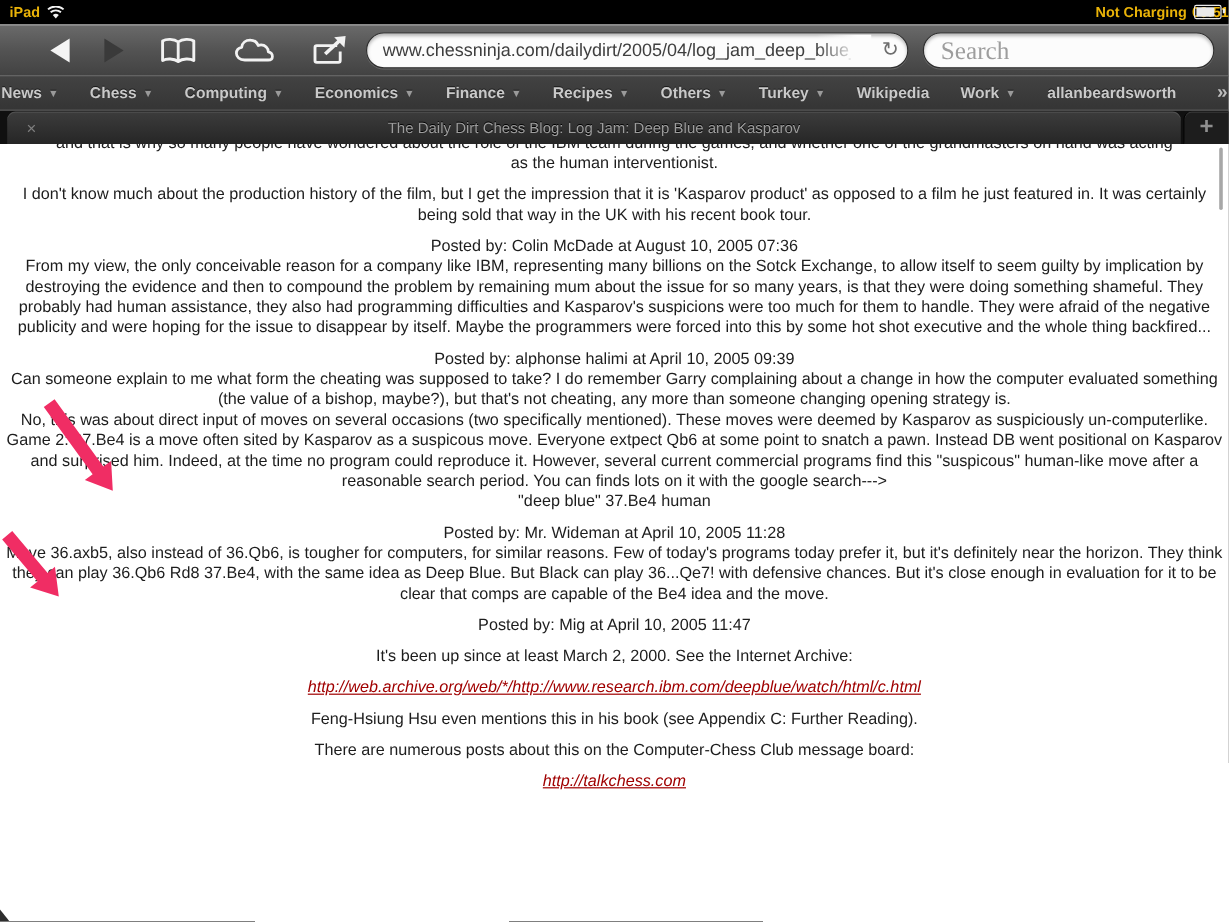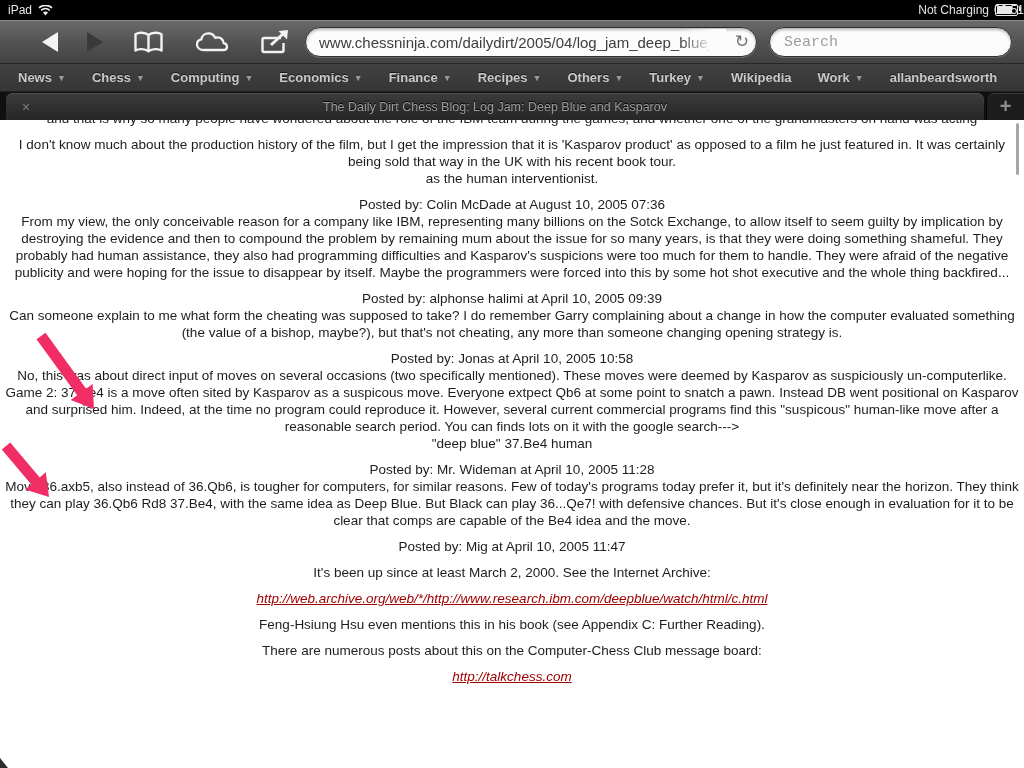--- a/index.html
+++ b/index.html
@@ -1,21 +1,21 @@
 <!DOCTYPE html>
 <html><head>
 <meta charset="utf-8">
 <style>
   html,body{margin:0;padding:0;background:#000;}
   .screen{position:relative;width:1024px;height:768px;overflow:hidden;background:#fff;
           font-family:"Liberation Sans",sans-serif;}
 
   
-  .status-bar{position:absolute;top:0;left:0;right:0;height:20px;background:#000;color:#e5e5e5;
-              display:flex;align-items:center;font-size:12px;font-weight:normal;}
+  .status-bar{position:absolute;top:0;left:0;right:0;height:20px;background:#000;color:#eab308;
+              display:flex;align-items:center;font-size:12px;font-weight:bold;}
   .sb-left{position:absolute;left:8px;display:flex;align-items:center;gap:6px;}
   .sb-center{position:absolute;left:0;right:0;text-align:right;}
   .sb-right{position:absolute;right:6px;display:flex;align-items:center;gap:6px;padding-left:12px;}
   .battery{position:relative;width:21px;height:10px;border:1px solid #e9e9e9;border-radius:2px;}
   .battery:after{content:"";position:absolute;right:-4px;top:2px;width:2px;height:4px;background:#e9e9e9;border-radius:0 1px 1px 0;}
   .battery i{position:absolute;left:1px;top:1px;bottom:1px;width:15px;background:#e9e9e9;border-radius:1px;}
 
   
   .toolbar{position:absolute;top:20px;left:0;right:0;height:44px;
            background:linear-gradient(180deg,#6a6a6a 0%,#535353 50%,#424242 100%);
@@ -29,29 +29,29 @@
   .pill{position:relative;height:30px;border-radius:15px;background:#fcfcfc;
         box-shadow:inset 0 2px 3px rgba(0,0,0,.28), 0 1px 0 rgba(255,255,255,.18);
         border:1px solid #2f2f2f;box-sizing:border-box;}
   .url-field{flex:0 0 452px;display:flex;align-items:center;}
   .url-text{margin-left:13px;font-size:15px;color:#3e3e3e;white-space:nowrap;overflow:hidden;width:390px;}
   .url-fade{position:absolute;right:30px;top:1px;bottom:1px;width:46px;
             background:linear-gradient(90deg,rgba(252,252,252,0),#fcfcfc 75%);}
   .refresh{position:absolute;right:7px;top:4px;font-size:17px;color:#6e6e6e;line-height:20px;}
   .search-field{flex:0 0 243px;margin-left:12px;}
   .search-field input{width:100%;height:100%;border:none;outline:none;background:transparent;
-        border-radius:15px;padding:0 14px;box-sizing:border-box;font-size:15px;
-        font-family:Liberation Mono, monospace;color:#000000;}
+        border-radius:15px;padding:0 14px;box-sizing:border-box;font-size:21px;
+        font-family:Liberation Serif, serif;color:#000000;}
   .search-field input::placeholder{color:#9d9d9d;}
 
   
   .bm-bar{position:absolute;top:64px;left:0;right:0;height:28px;
           background:linear-gradient(180deg,#424242,#353535);
           border-bottom:1px solid #222;box-sizing:border-box;
-          display:flex;align-items:center;padding:0 18px;gap:26px;
+          display:flex;align-items:center;padding:0 1px;gap:26px;
           font-size:13px;font-weight:bold;color:#c9c9c9;}
   .bm-item{display:flex;align-items:center;gap:5px;white-space:nowrap;text-shadow:0 -1px 0 rgba(0,0,0,.6);}
   .bm-caret{font-size:9px;color:#9a9a9a;}
   .bm-overflow{margin-left:auto;font-size:16px;color:#bdbdbd;font-weight:bold;}
 
   
   .tab-bar{position:absolute;top:92px;left:0;right:0;height:28px;background:#101010;}
   .tab{position:absolute;left:6px;right:40px;top:1px;bottom:0;
        background:linear-gradient(180deg,#3c3c3c,#262626);
        border-radius:7px 7px 0 0;box-shadow:inset 0 1px 0 #505050;}
@@ -149,27 +149,26 @@
       <span class="tab-close">×</span>
       <span class="tab-title">The Daily Dirt Chess Blog: Log Jam: Deep Blue and Kasparov</span>
     </div>
     <div class="newtab-btn">+</div>
   </div>
 
   <div class="content">
       <p class="blk clipped">
         <span>and that is why so many people have wondered about the role of the IBM team during the games, and whether one of the grandmasters on hand was acting</span>
       </p>
+      <p class="blk text">as the human interventionist.</p>
       <p class="blk text gap">I don't know much about the production history of the film, but I get the impression that it is 'Kasparov product' as opposed to a film he just featured in. It was certainly being sold that way in the UK with his recent book tour.</p>
-      <p class="blk text">as the human interventionist.</p>
       <p class="blk posted gap">Posted by: Colin McDade at August 10, 2005 07:36</p>
       <p class="blk text">From my view, the only conceivable reason for a company like IBM, representing many billions on the Sotck Exchange, to allow itself to seem guilty by implication by destroying the evidence and then to compound the problem by remaining mum about the issue for so many years, is that they were doing something shameful. They probably had human assistance, they also had programming difficulties and Kasparov's suspicions were too much for them to handle. They were afraid of the negative publicity and were hoping for the issue to disappear by itself. Maybe the programmers were forced into this by some hot shot executive and the whole thing backfired...</p>
       <p class="blk posted gap">Posted by: alphonse halimi at April 10, 2005 09:39</p>
       <p class="blk text">Can someone explain to me what form the cheating was supposed to take? I do remember Garry complaining about a change in how the computer evaluated something (the value of a bishop, maybe?), but that's not cheating, any more than someone changing opening strategy is.</p>
-      <p class="blk posted gap">Posted by: Jonas at April 10, 2005 10:58</p>
       <p class="blk text">No, this was about direct input of moves on several occasions (two specifically mentioned). These moves were deemed by Kasparov as suspiciously un-computerlike.</p>
       <p class="blk text">Game 2: 37.Be4 is a move often sited by Kasparov as a suspicous move. Everyone extpect Qb6 at some point to snatch a pawn. Instead DB went positional on Kasparov and surprised him. Indeed, at the time no program could reproduce it. However, several current commercial programs find this "suspicous" human-like move after a reasonable search period. You can finds lots on it with the google search---&gt;</p>
       <p class="blk text">"deep blue" 37.Be4 human</p>
       <p class="blk posted gap">Posted by: Mr. Wideman at April 10, 2005 11:28</p>
       <p class="blk text">Move 36.axb5, also instead of 36.Qb6, is tougher for computers, for similar reasons. Few of today's programs today prefer it, but it's definitely near the horizon. They think they can play 36.Qb6 Rd8 37.Be4, with the same idea as Deep Blue. But Black can play 36...Qe7! with defensive chances. But it's close enough in evaluation for it to be clear that comps are capable of the Be4 idea and the move.</p>
       <p class="blk posted gap">Posted by: Mig at April 10, 2005 11:47</p>
       <p class="blk text gap">It's been up since at least March 2, 2000. See the Internet Archive:</p>
       <p class="blk link gap">http://web.archive.org/web/*/http://www.research.ibm.com/deepblue/watch/html/c.html</p>
       <p class="blk text gap">Feng-Hsiung Hsu even mentions this in his book (see Appendix C: Further Reading).</p>
       <p class="blk text gap">There are numerous posts about this on the Computer-Chess Club message board:</p>

